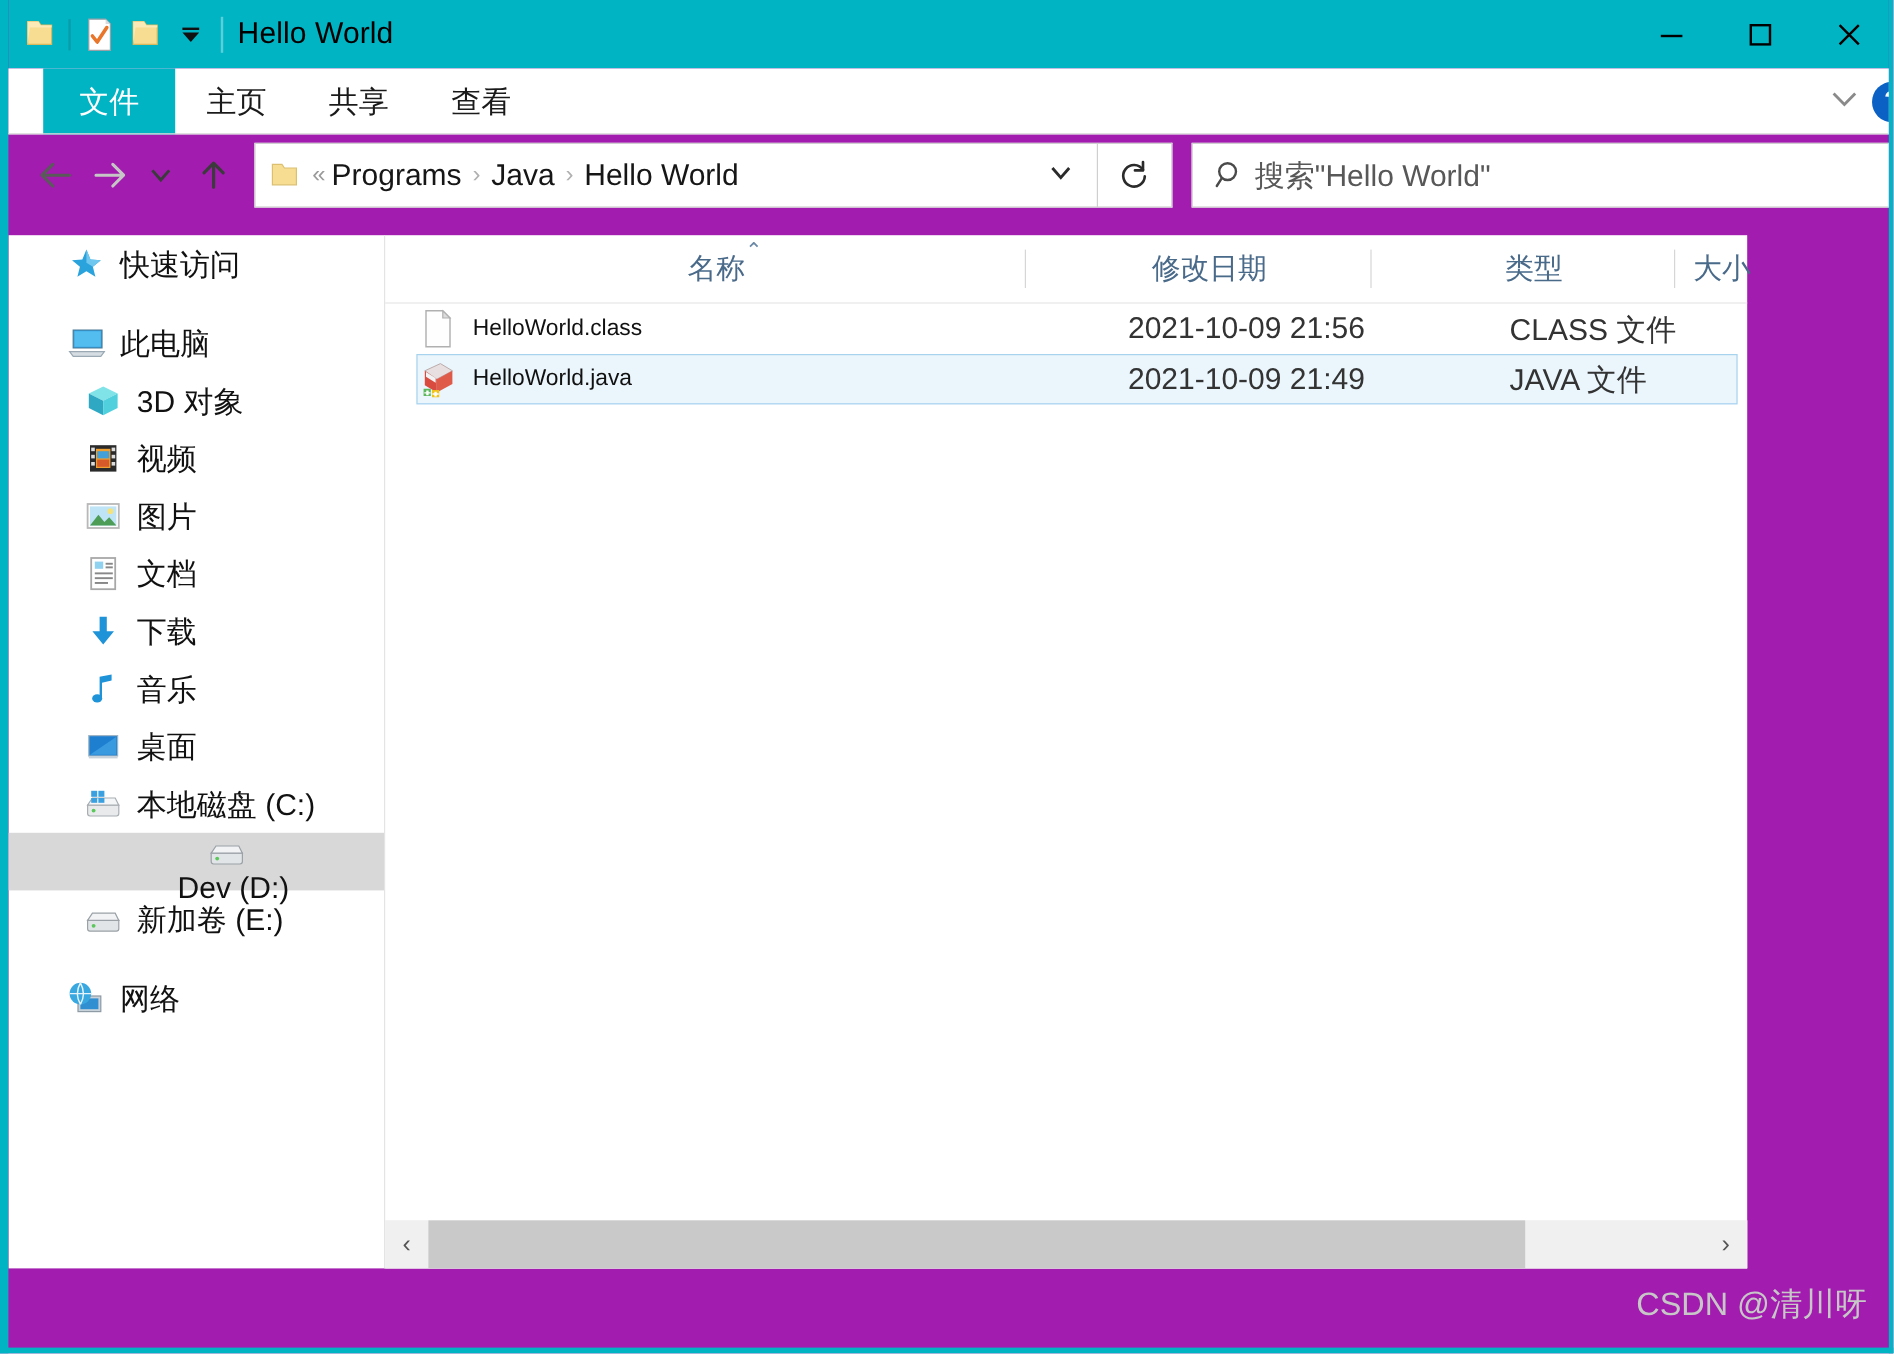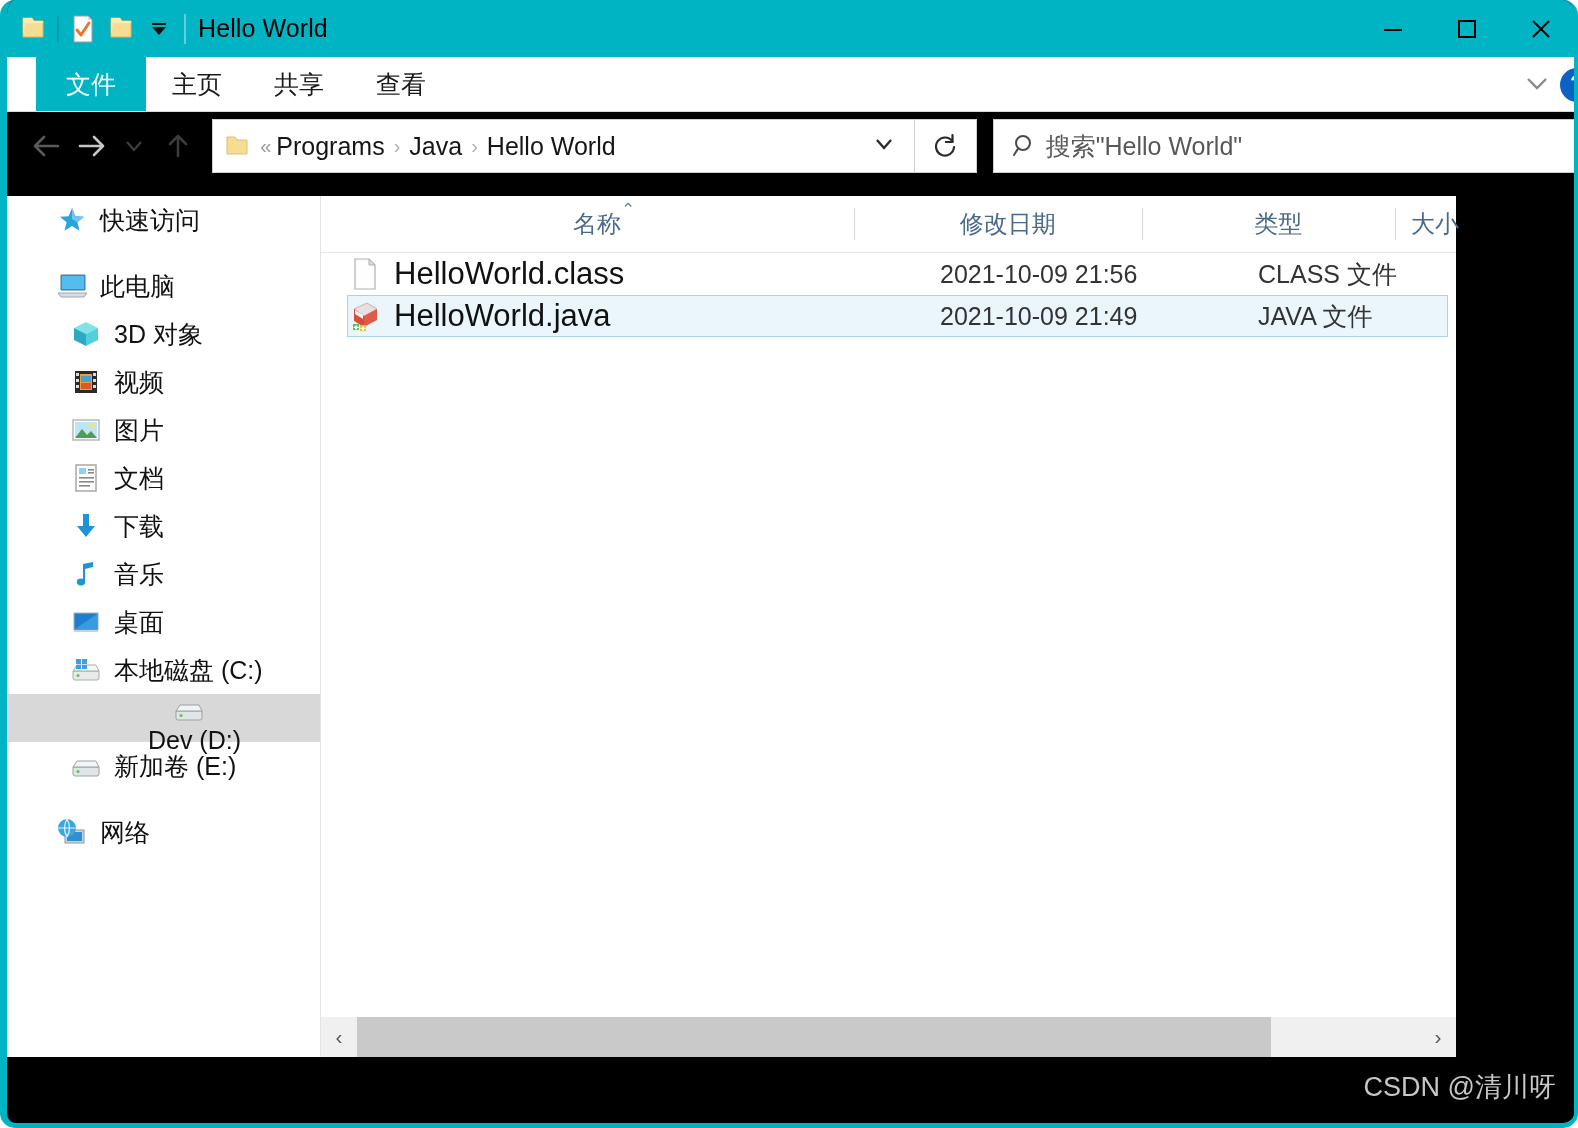--- a/index.html
+++ b/index.html
@@ -9,23 +9,22 @@
     font-family:"Liberation Sans","DejaVu Sans",sans-serif;
     overflow:hidden;
     -webkit-font-smoothing:antialiased;
   }
   .window{
     position:relative;width:1578px;height:1128px;
     box-sizing:border-box;
     border-left:7px solid #00b4c4;
     border-right:4px solid #00b4c4;
     border-bottom:5px solid #00b4c4;
-    background:#000000;
+    background:#a21caf;
     overflow:hidden;
-    border-radius:15px;
   }
 
   
   .titlebar{
     position:absolute;left:-7px;top:0;width:1578px;height:57px;
     background:#00b4c4;
     display:flex;align-items:center;
   }
   .qat{display:flex;align-items:center;padding-left:14px;gap:0px;height:100%;}
   .qat-btn{
@@ -116,21 +115,21 @@
 
   
   .filelist{position:absolute;left:0;top:57px;width:100%;}
   .frow{
     height:42px;display:flex;align-items:center;box-sizing:border-box;
     border:1px solid transparent;margin:0 8px 0 26px;
   }
   .frow.sel{background:#eaf5fc;border:1px solid #a8d3ef;}
   .fname{display:flex;align-items:center;width:592px;}
   .ficon{width:30px;height:34px;margin-right:14px;margin-left:2px;display:flex;align-items:center;justify-content:center;flex:0 0 auto;}
-  .ftext{font-size:31px;color:#111;white-space:nowrap;}
+  .ftext{font-size:19px;color:#111;white-space:nowrap;}
   .fdate{font-size:25px;color:#333;width:318px;white-space:nowrap;}
   .ftype{font-size:25px;color:#333;white-space:nowrap;}
 
   
   .hscroll{
     position:absolute;left:0;bottom:0;width:100%;height:40px;background:#f0f0f0;
     display:flex;align-items:center;
   }
   .hs-btn{width:36px;height:40px;display:flex;align-items:center;justify-content:center;
     color:#555;font-size:21px;background:#f0f0f0;}

